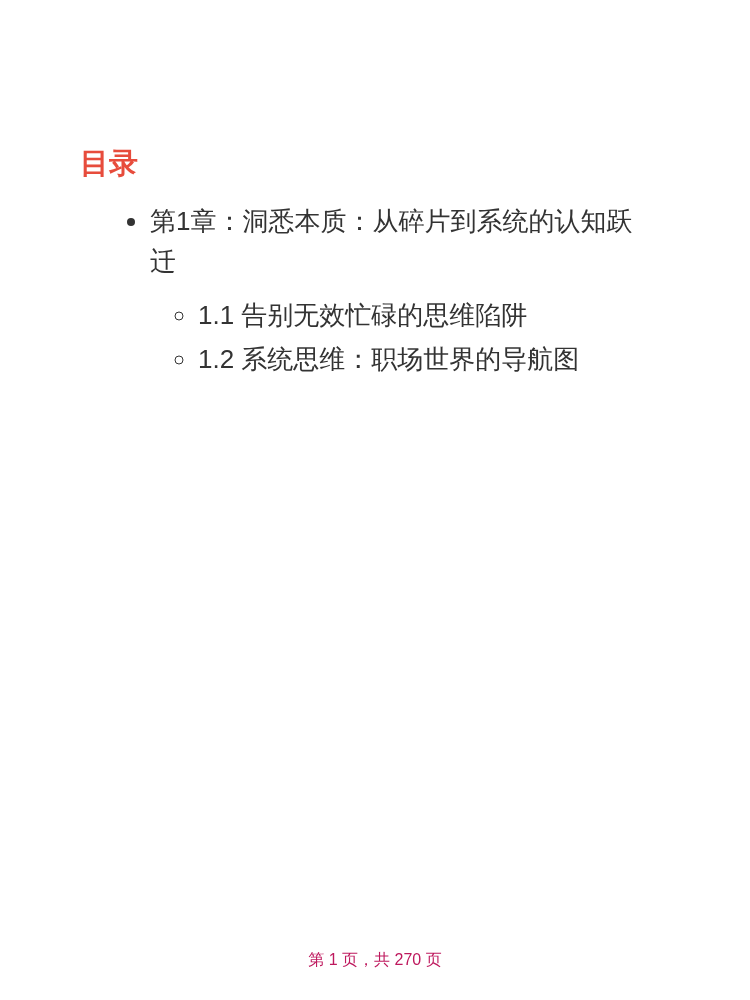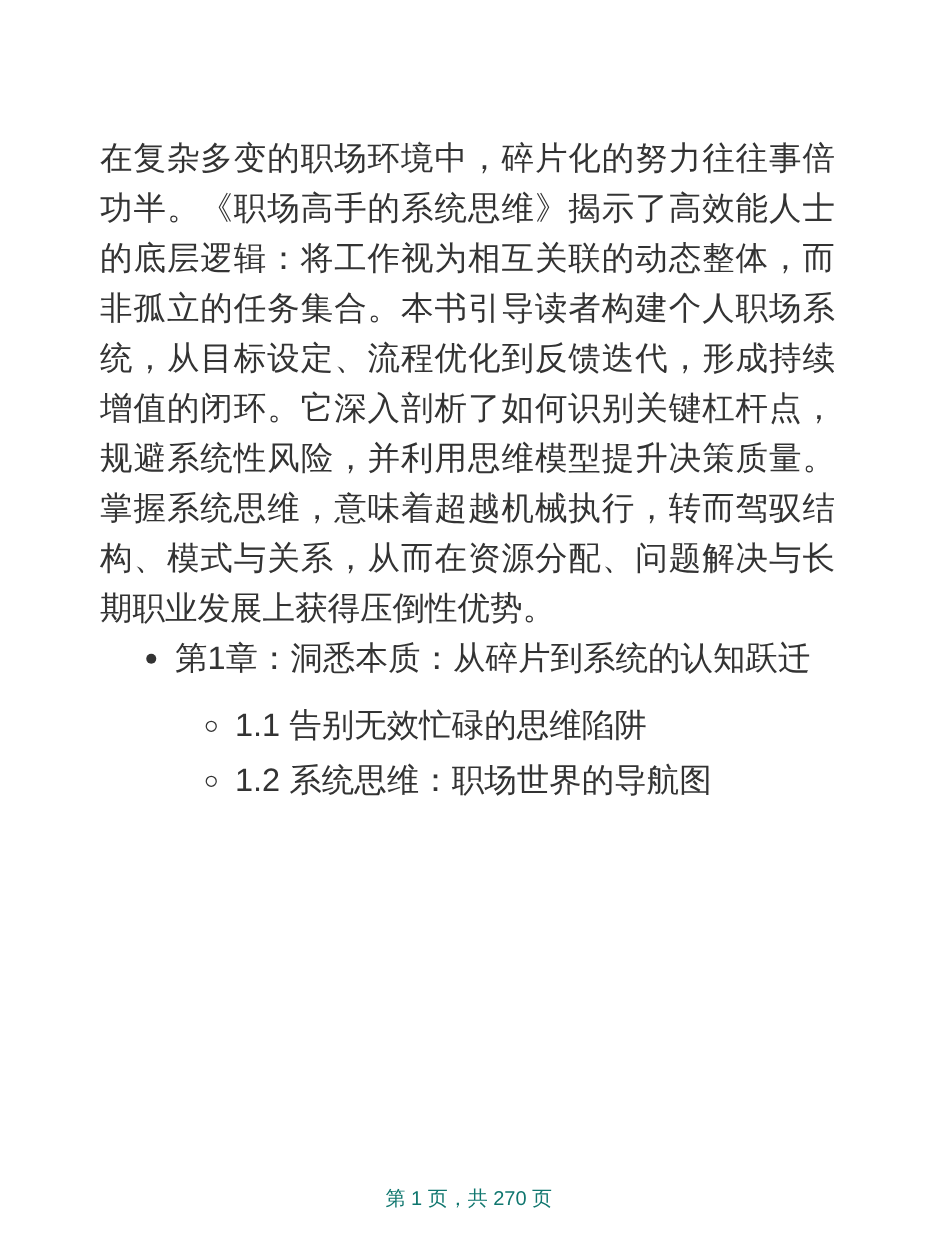--- a/index.html
+++ b/index.html
@@ -39,21 +39,21 @@
     color: #e74c3c;
   }
   .abstract-text {
     margin: 0;
     font-size: 26px;
     line-height: 40px;
     color: #333333;
     text-align: justify;
   }
   .toc-list {
-    margin: 0;
+    margin: 10px;
     padding-left: 60px;
     font-size: 26px;
     line-height: 40px;
     color: #333333;
     list-style-type: disc;
   }
   .toc-chapter { margin: 0; }
   .toc-sublist {
     margin: 14px 0 0 0;
     padding-left: 48px;
@@ -61,32 +61,32 @@
   }
   .toc-section { margin: 0 0 4px 0; }
   .page-footer {
     position: absolute;
     left: 0;
     bottom: 32px;
     width: 750px;
     text-align: center;
     font-size: 16px;
     line-height: 16px;
-    color: #0f766e;
+    color: #be185d;
   }
 </style>
 </head>
 <body>
 
 <div class="page">
 
 
 
-  <p class="abstract-text">在复杂多变的职场环境中，碎片化的努力往往事倍功半。《职场高手的系统思维》揭示了高效能人士的底层逻辑：将工作视为相互关联的动态整体，而非孤立的任务集合。本书引导读者构建个人职场系统，从目标设定、流程优化到反馈迭代，形成持续增值的闭环。它深入剖析了如何识别关键杠杆点，规避系统性风险，并利用思维模型提升决策质量。掌握系统思维，意味着超越机械执行，转而驾驭结构、模式与关系，从而在资源分配、问题解决与长期职业发展上获得压倒性优势。</p>
 
+  <h2 class="section-heading">目录</h2>
 
   <ul class="toc-list">
     <li class="toc-chapter">
       <span>第1章：洞悉本质：从碎片到系统的认知跃迁</span>
       <ul class="toc-sublist">
         <li class="toc-section">
           <span>1.1 告别无效忙碌的思维陷阱</span>
         </li>
         <li class="toc-section">
           <span>1.2 系统思维：职场世界的导航图</span>

